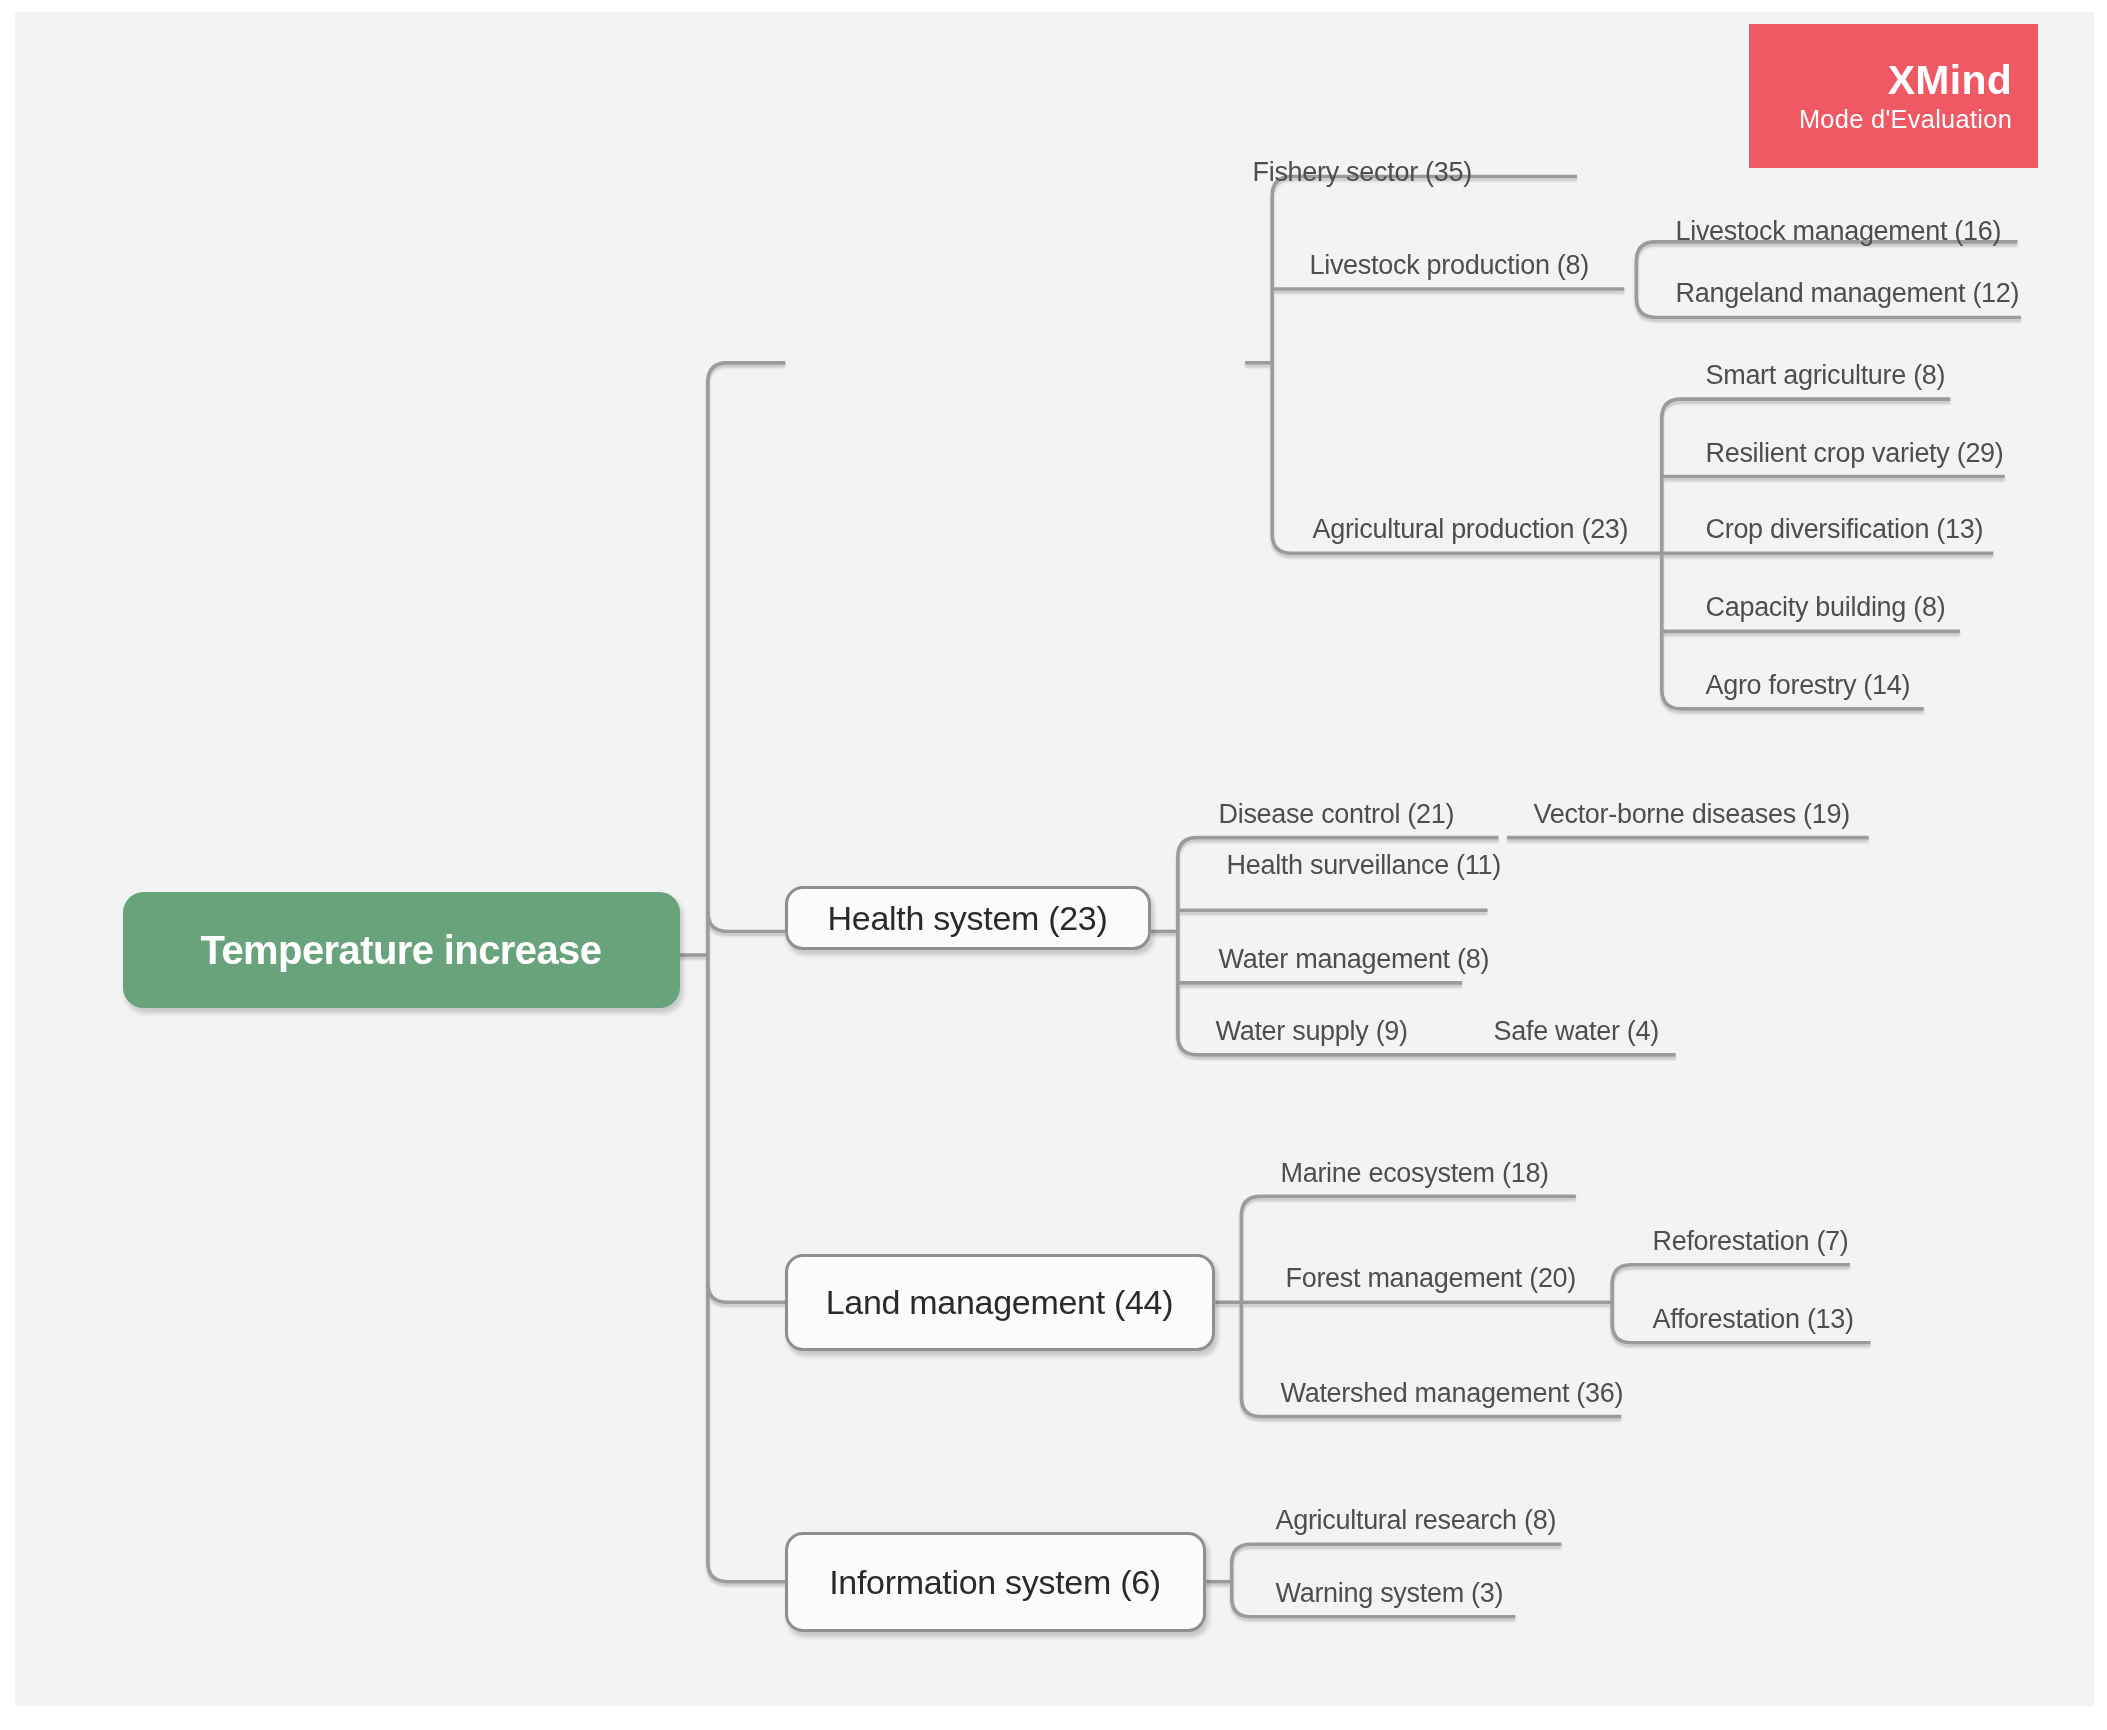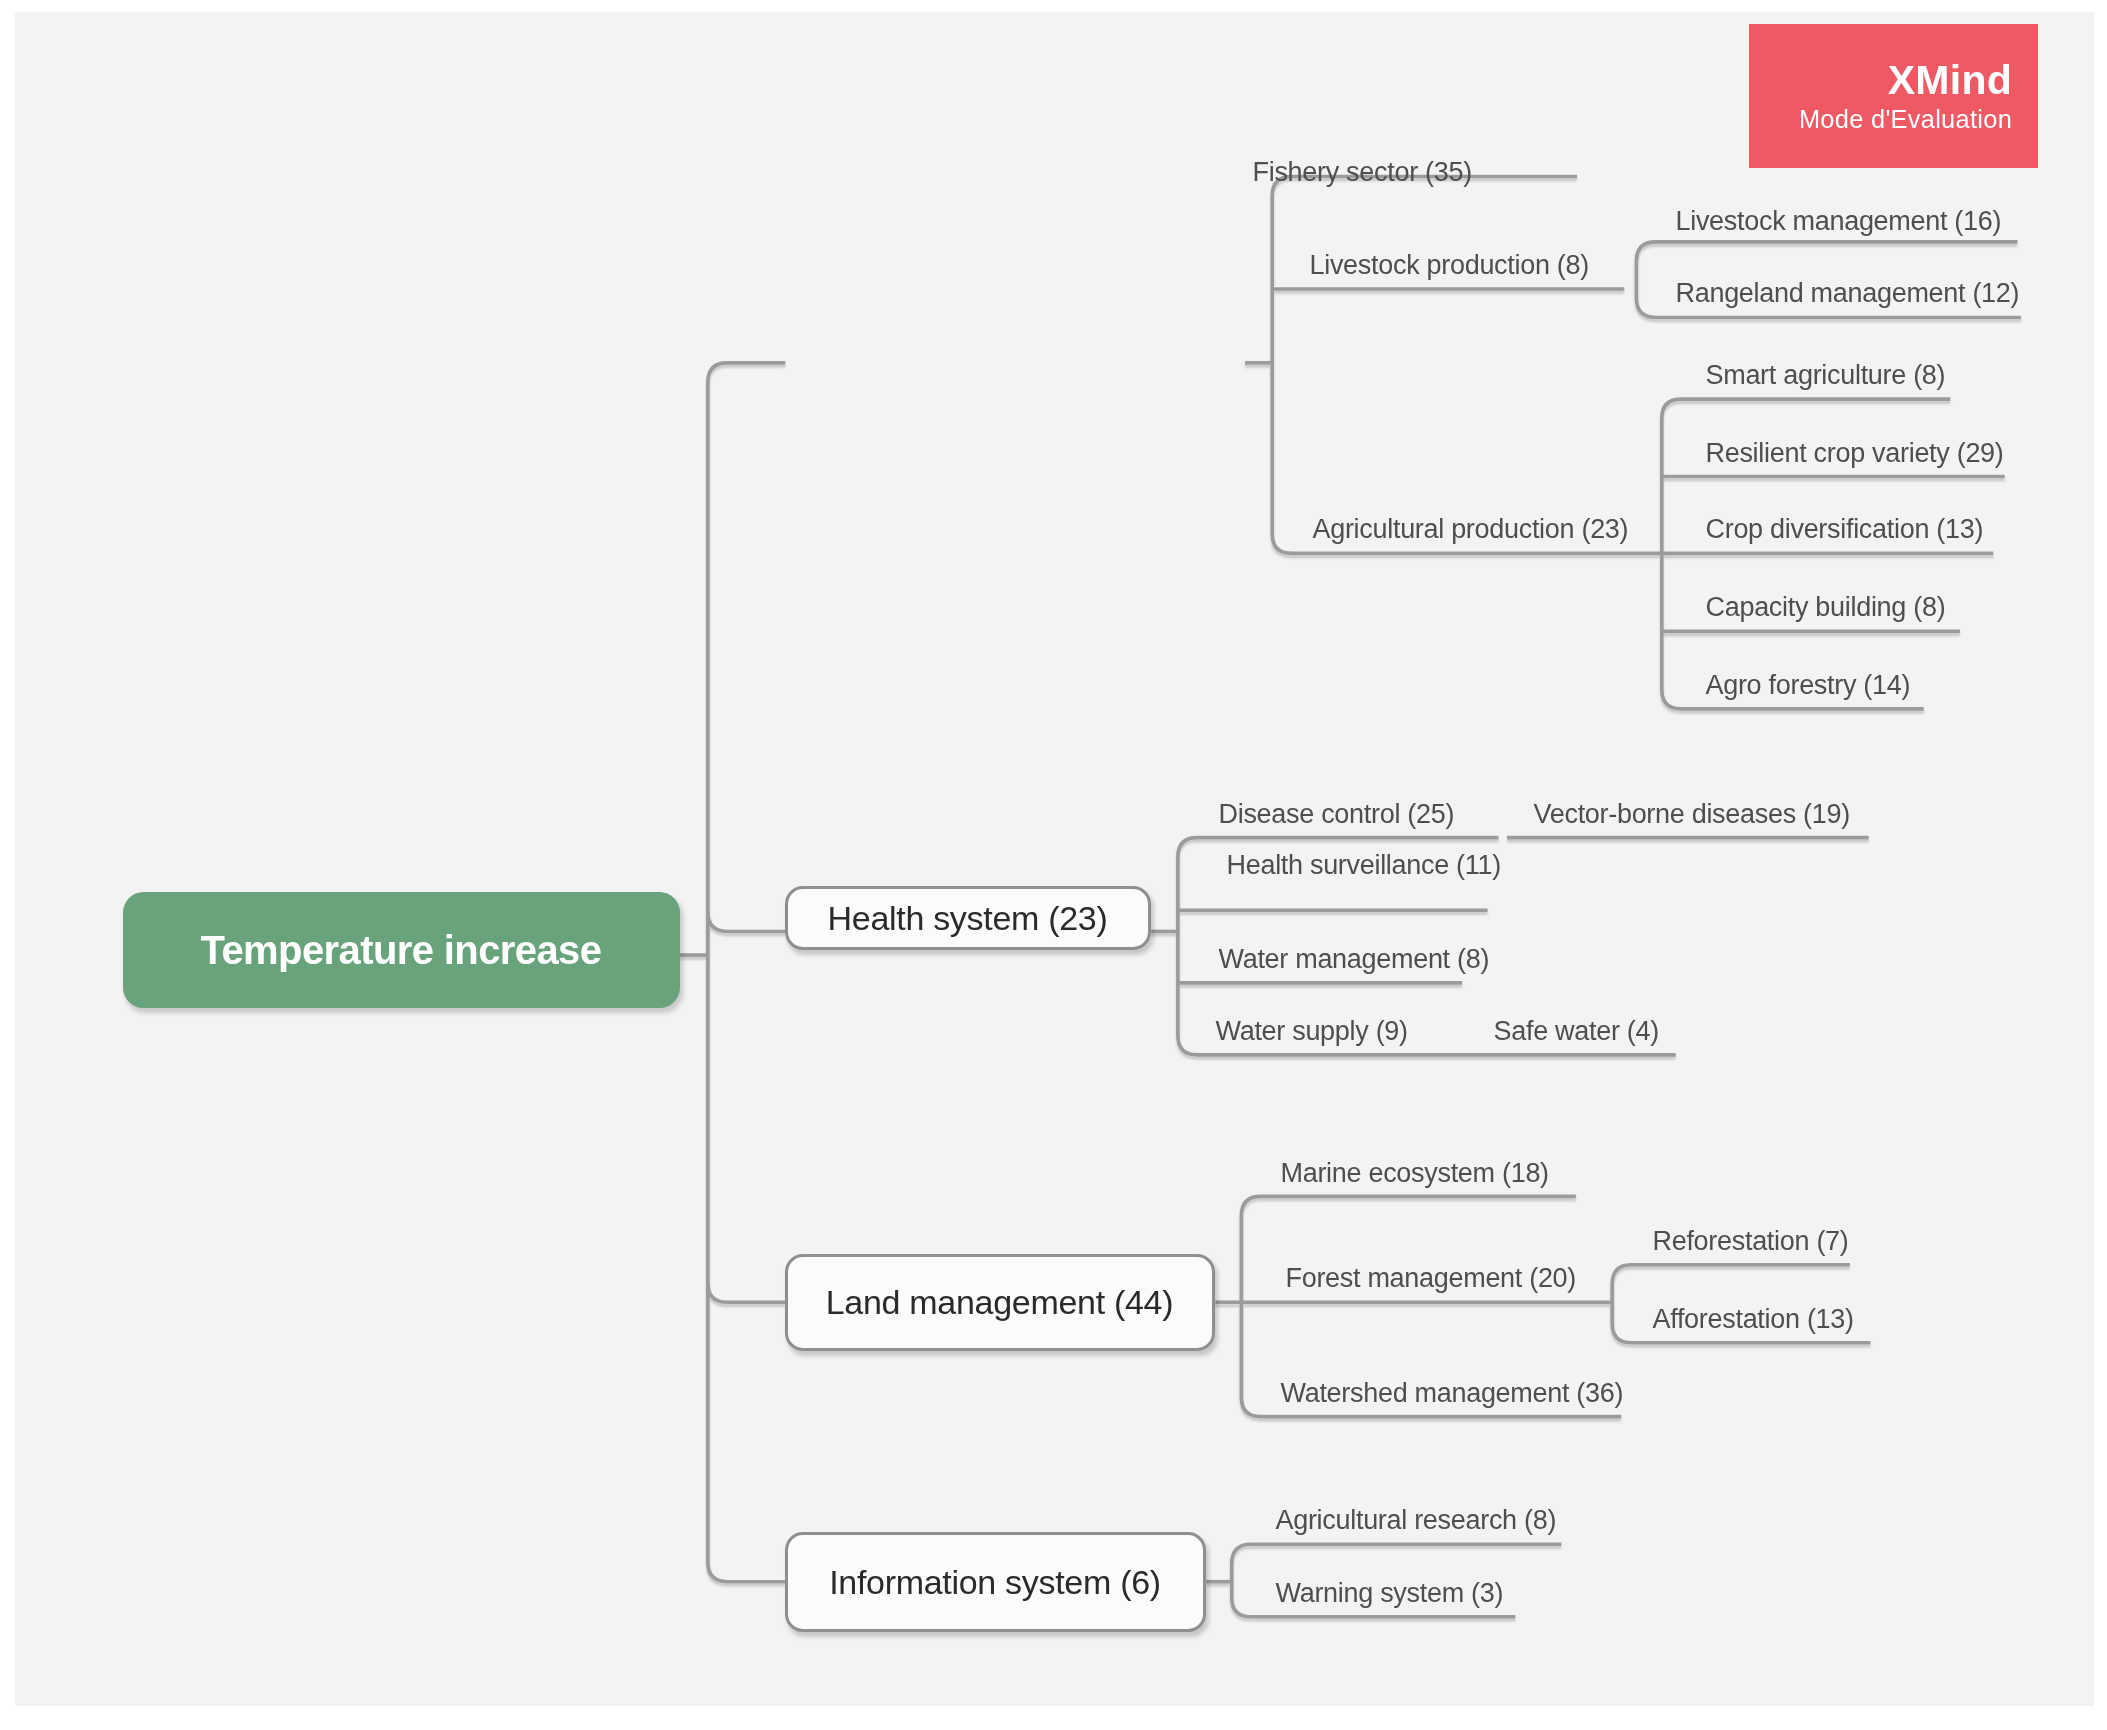--- a/index.html
+++ b/index.html
@@ -94,30 +94,30 @@
   </div>
 
   <div class="root-node">Temperature increase</div>
 
   <div class="branch-box" style="left:770px;top:874px;width:366px;height:64px;">Health system (23)</div>
   <div class="branch-box" style="left:770px;top:1242px;width:430px;height:97px;">Land management (44)</div>
   <div class="branch-box" style="left:770px;top:1520px;width:421px;height:100px;">Information system (6)</div>
 
   <div class="lt" style="left:1238px;top:123px;margin-top:20px;">Fishery sector (35)</div>
   <div class="lt" style="left:1295px;top:236px;">Livestock production (8)</div>
-  <div class="lt" style="left:1661px;top:192px;">Livestock management (16)</div>
+  <div class="lt" style="left:1661px;top:202px;">Livestock management (16)</div>
   <div class="lt" style="left:1661px;top:264px;">Rangeland management (12)</div>
   <div class="lt" style="left:1298px;top:500px;">Agricultural production (23)</div>
   <div class="lt" style="left:1691px;top:346px;">Smart agriculture (8)</div>
   <div class="lt" style="left:1691px;top:424px;">Resilient crop variety (29)</div>
   <div class="lt" style="left:1691px;top:500px;">Crop diversification (13)</div>
   <div class="lt" style="left:1691px;top:578px;">Capacity building (8)</div>
   <div class="lt" style="left:1691px;top:656px;">Agro forestry (14)</div>
 
-  <div class="lt" style="left:1204px;top:785px;">Disease control (25)</div>
+  <div class="lt" style="left:1204px;top:785px;">Disease control (21)</div>
   <div class="lt" style="left:1519px;top:785px;">Vector-borne diseases (19)</div>
   <div class="lt" style="left:1204px;top:836px;margin-left:8px;">Health surveillance (11)</div>
   <div class="lt" style="left:1204px;top:930px;">Water management (8)</div>
   <div class="lt" style="left:1201px;top:1002px;">Water supply (9)</div>
   <div class="lt" style="left:1479px;top:1002px;">Safe water (4)</div>
 
   <div class="lt" style="left:1266px;top:1144px;">Marine ecosystem (18)</div>
   <div class="lt" style="left:1271px;top:1249px;">Forest management (20)</div>
   <div class="lt" style="left:1638px;top:1212px;">Reforestation (7)</div>
   <div class="lt" style="left:1638px;top:1290px;">Afforestation (13)</div>

